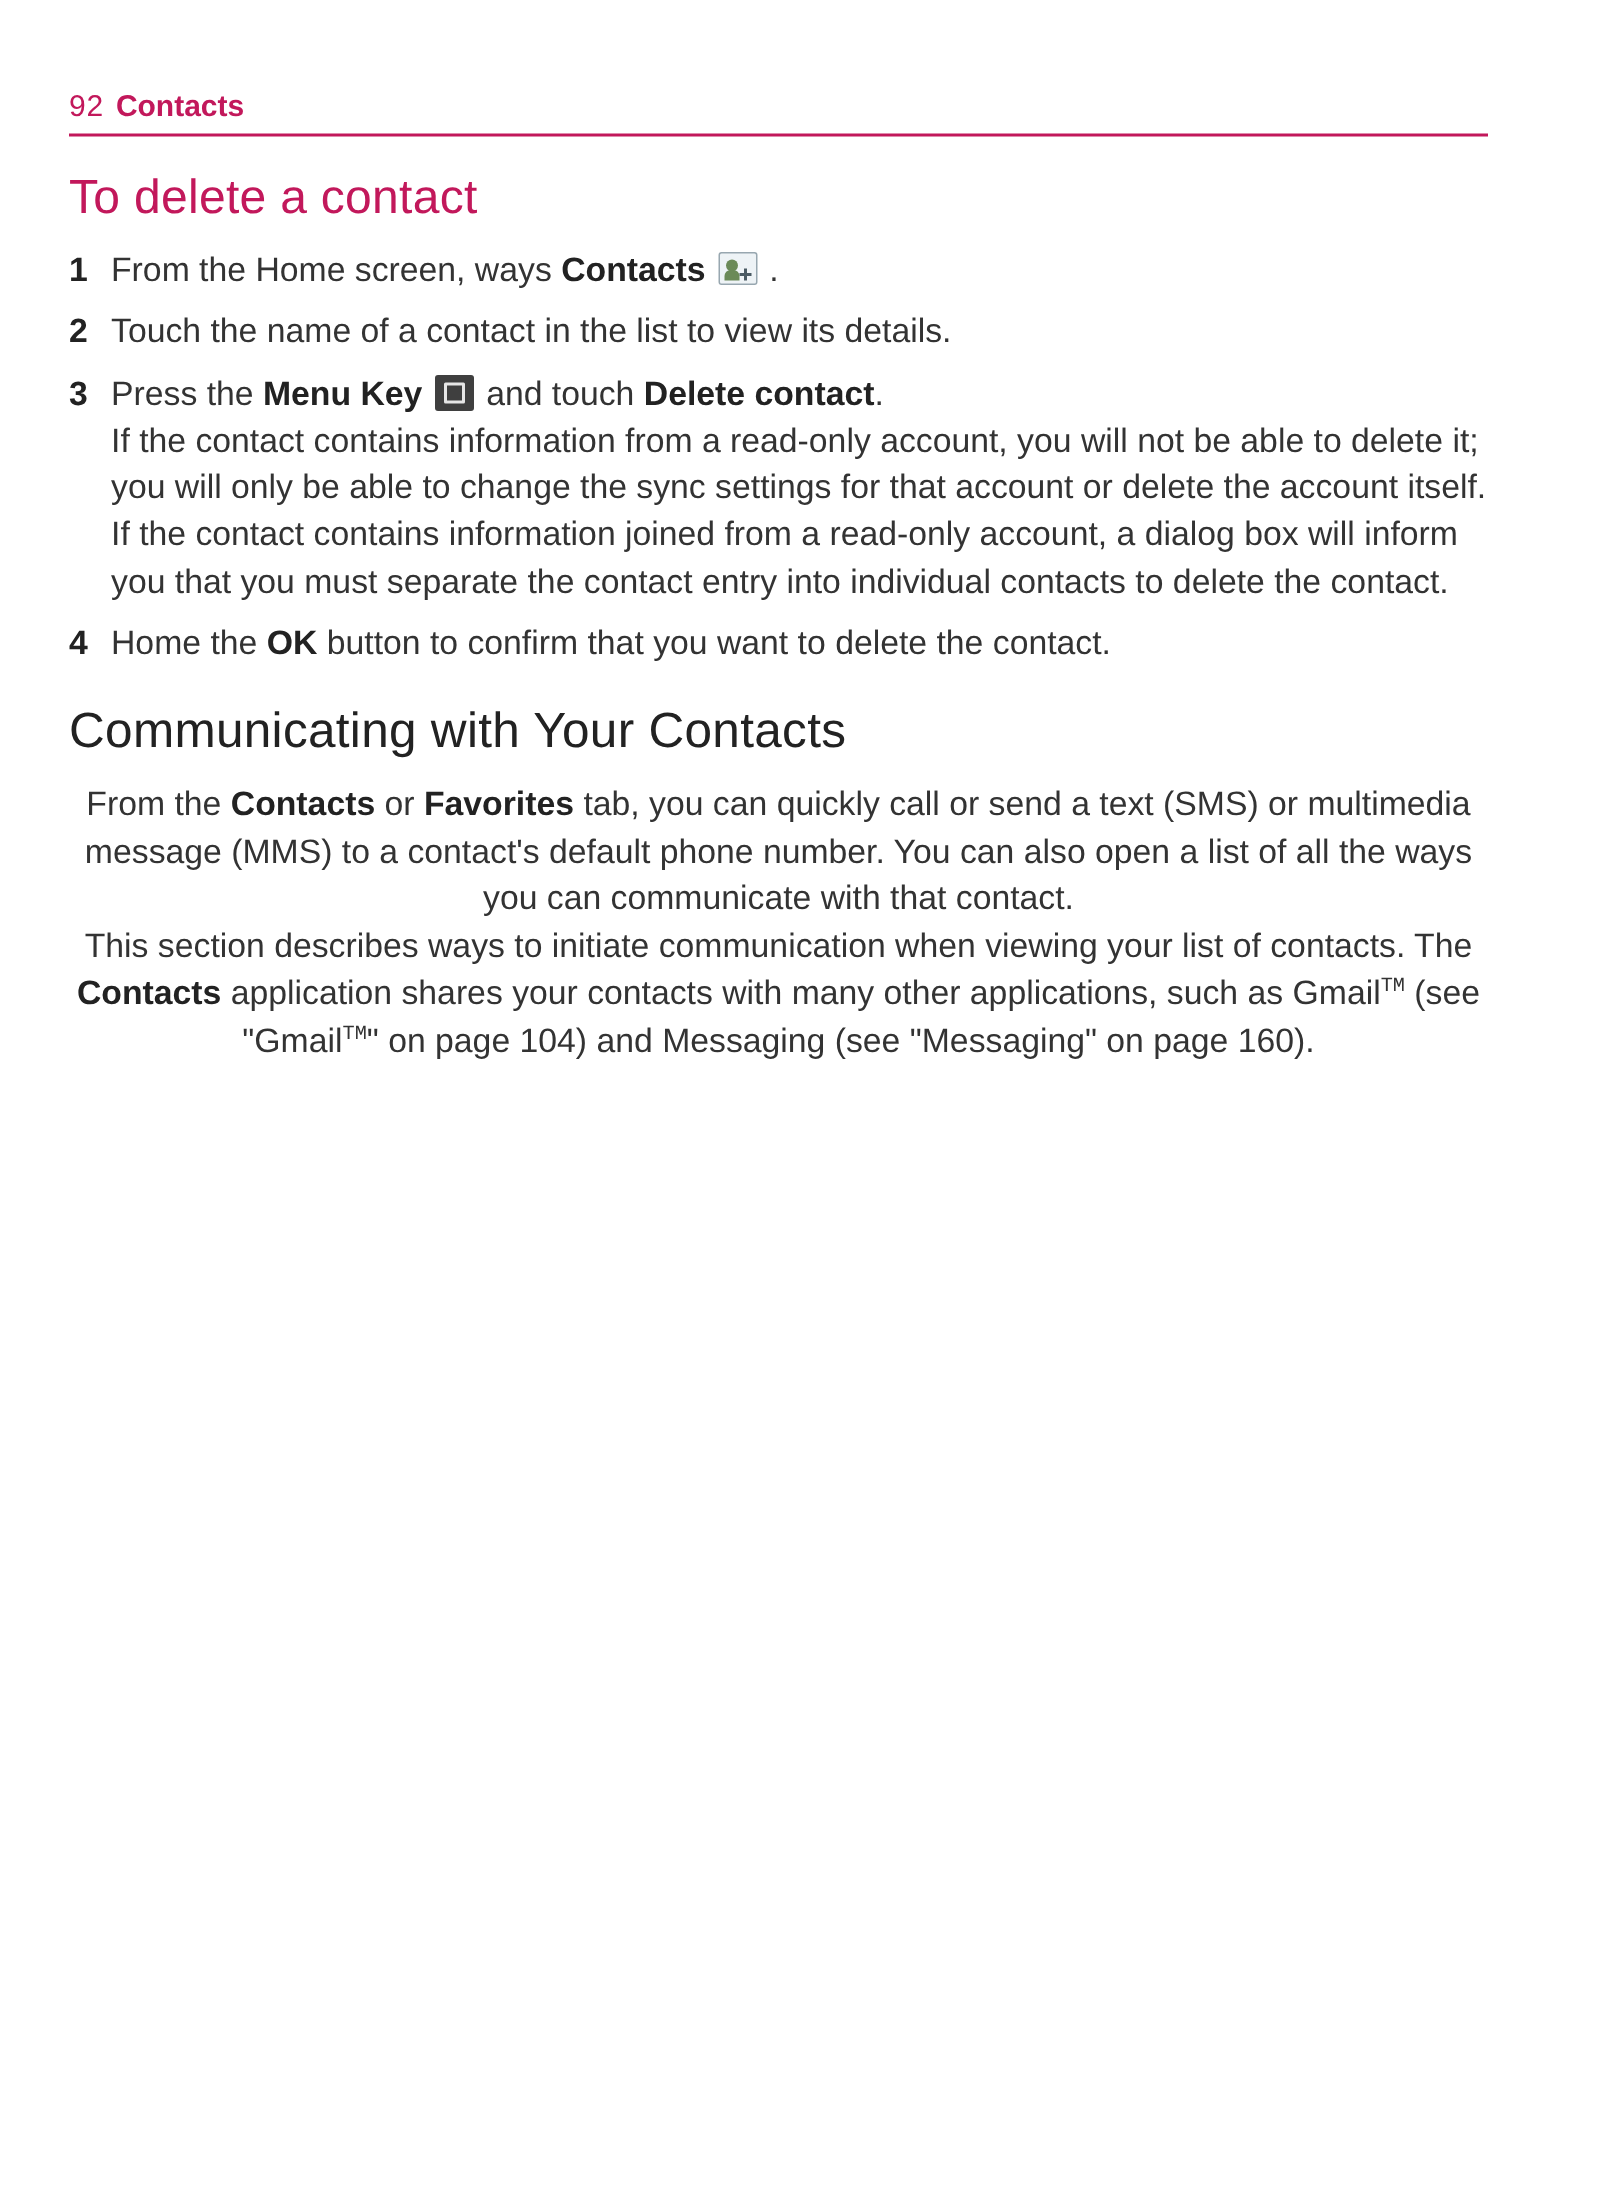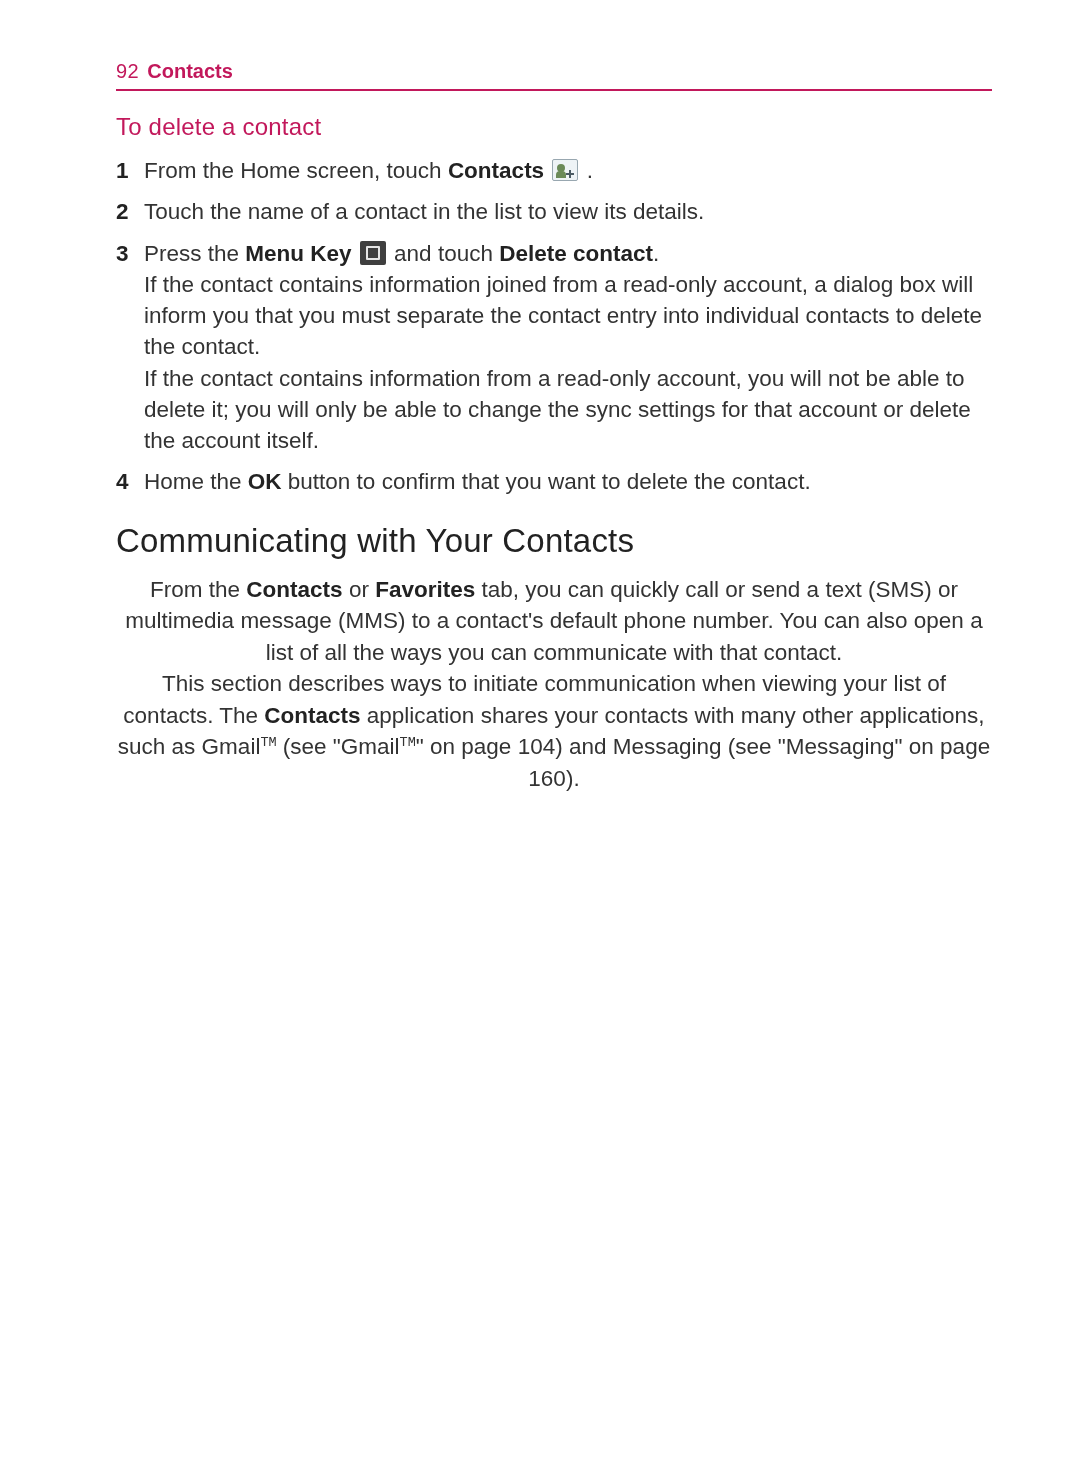--- a/index.html
+++ b/index.html
@@ -4,21 +4,21 @@
 <style>
   html,body{margin:0;padding:0;background:#fff;}
   body{
     width:1080px;
     height:1460px;
     font-family:"Helvetica Neue",Arial,sans-serif;
     color:#333;
     -webkit-font-smoothing:antialiased;
   }
   .page{
-    padding:60px 88px 0 116px;
+    padding:60px 88px 0 46px;
   }
   .running-head{
     display:flex;
     align-items:baseline;
     gap:8px;
     border-bottom:2px solid #c2185b;
     padding-bottom:6px;
     margin-bottom:22px;
   }
   .running-head .pnum{
@@ -27,21 +27,21 @@
     font-weight:400;
     letter-spacing:.5px;
   }
   .running-head .sect{
     color:#c2185b;
     font-size:20px;
     font-weight:600;
   }
   .pink-h{
     color:#c2185b;
-    font-size:24px;
+    font-size:32px;
     font-weight:400;
     margin:18px 0 14px 0;
     letter-spacing:.2px;
   }
   .steps{
     margin:0 0 0 28px;
     padding:0;
     list-style:none;
   }
   .steps>li{
@@ -143,35 +143,35 @@
     <span class="pnum">92</span>
     <span class="sect">Contacts</span>
   </div>
 
   <div class="pink-h">To delete a contact</div>
 
   <ol class="steps">
 
     <li>
       <span class="num">1</span>
-      <span>From the Home screen, touch </span><span class="b">Contacts</span><span> </span><span class="icon contacts">
+      <span>From the Home screen, ways </span><span class="b">Contacts</span><span> </span><span class="icon contacts">
           <span class="plus"></span>
         </span><span> .</span>
     </li>
 
     <li>
       <span class="num">2</span>
       <span>Touch the name of a contact in the list to view its details.</span>
     </li>
 
     <li>
       <span class="num">3</span>
       <span>Press the </span><span class="b">Menu Key</span><span> </span><span class="icon menukey"></span><span> and touch </span><span class="b">Delete contact</span><span>.</span>
+      <div>If the contact contains information from a read-only account, you will not be able to delete it; you will only be able to change the sync settings for that account or delete the account itself.</div>
       <div>If the contact contains information joined from a read-only account, a dialog box will inform you that you must separate the contact entry into individual contacts to delete the contact.</div>
-      <div>If the contact contains information from a read-only account, you will not be able to delete it; you will only be able to change the sync settings for that account or delete the account itself.</div>
     </li>
 
     <li>
       <span class="num">4</span>
       <span>Home the </span><span class="b">OK</span><span> button to confirm that you want to delete the contact.</span>
     </li>
 
   </ol>
 
   <div class="h2-black">Communicating with Your Contacts</div>

